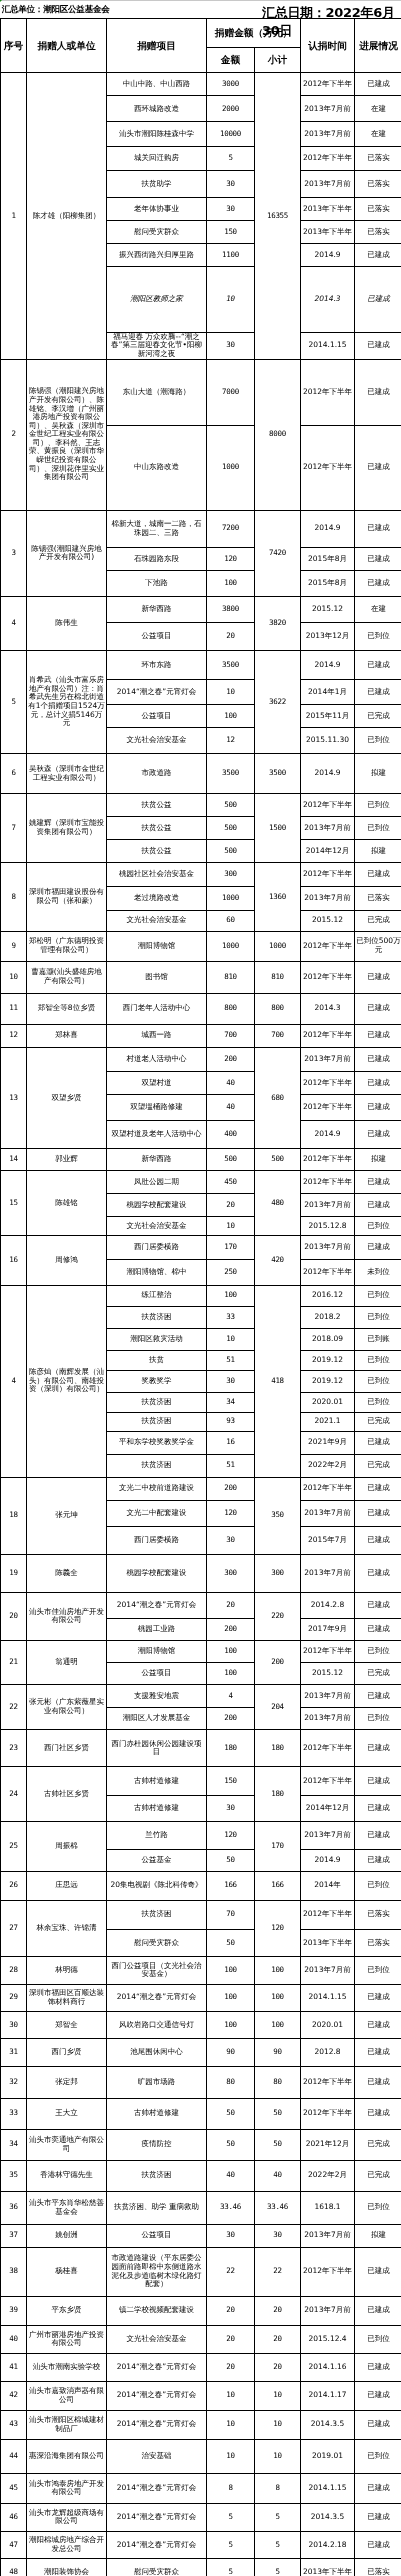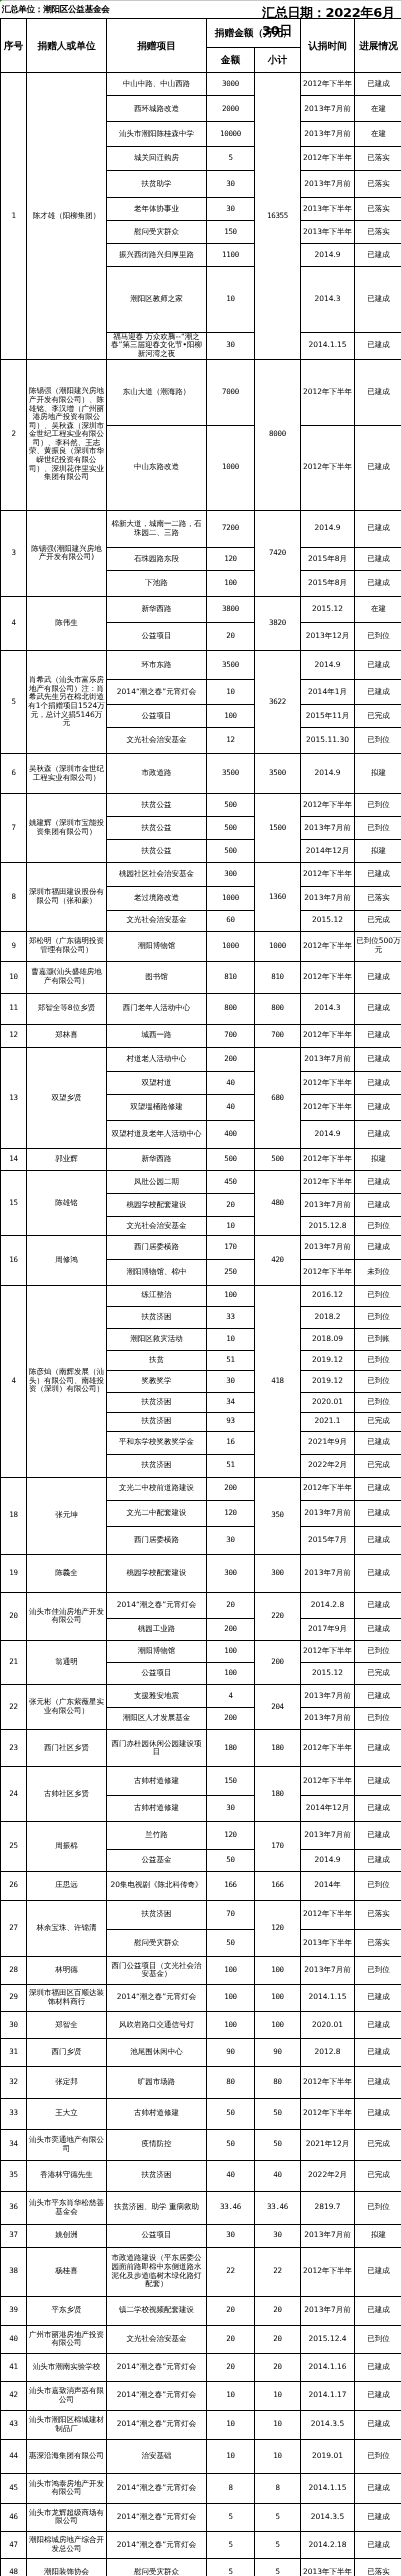--- a/index.html
+++ b/index.html
@@ -101,21 +101,21 @@
         <td class="num">150</td>
         <td class="time">2013年下半年</td>
         <td class="status">已落实</td>
       </tr>
       <tr style="height: 23px;">
         <td class="proj">振兴西街路兴归厚里路</td>
         <td class="num">1100</td>
         <td class="time">2014.9</td>
         <td class="status">已建成</td>
       </tr>
-      <tr style="height: 66px;">
+      <tr style="height: 66px; font-style: italic;">
         <td class="proj">潮阳区教师之家</td>
         <td class="num">10</td>
         <td class="time">2014.3</td>
         <td class="status">已建成</td>
       </tr>
       <tr>
         <td class="proj">福马迎春 万众欢腾--“潮之春”第三届迎春文化节•阳柳新河湾之夜</td>
         <td class="num">30</td>
         <td class="time">2014.1.15</td>
         <td class="status">已建成</td>
@@ -623,21 +623,21 @@
         <td class="num">40</td>
         <td class="time">2022年2月</td>
         <td class="status">已完成</td>
       </tr>
       <tr style="height: 33px; padding-left: 32px;">
         <td class="num">36</td>
         <td class="donor">汕头市平东肖华松慈善基金会</td>
         <td class="proj">扶贫济困、助学 重病救助</td>
         <td class="num">33.46</td>
         <td class="num">33.46</td>
-        <td class="time">2819.7</td>
+        <td class="time">1618.1</td>
         <td class="status">已到位</td>
       </tr>
       <tr style="height: 23px;">
         <td class="num">37</td>
         <td class="donor">姚创洲</td>
         <td class="proj">公益项目</td>
         <td class="num">30</td>
         <td class="num">30</td>
         <td class="time">2013年7月前</td>
         <td class="status">拟建</td>

